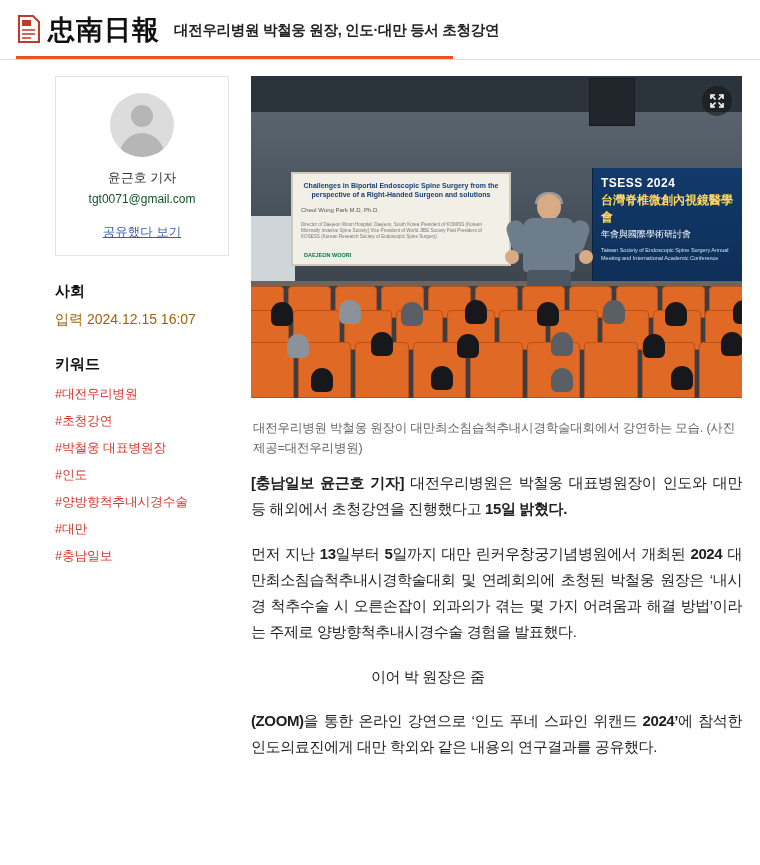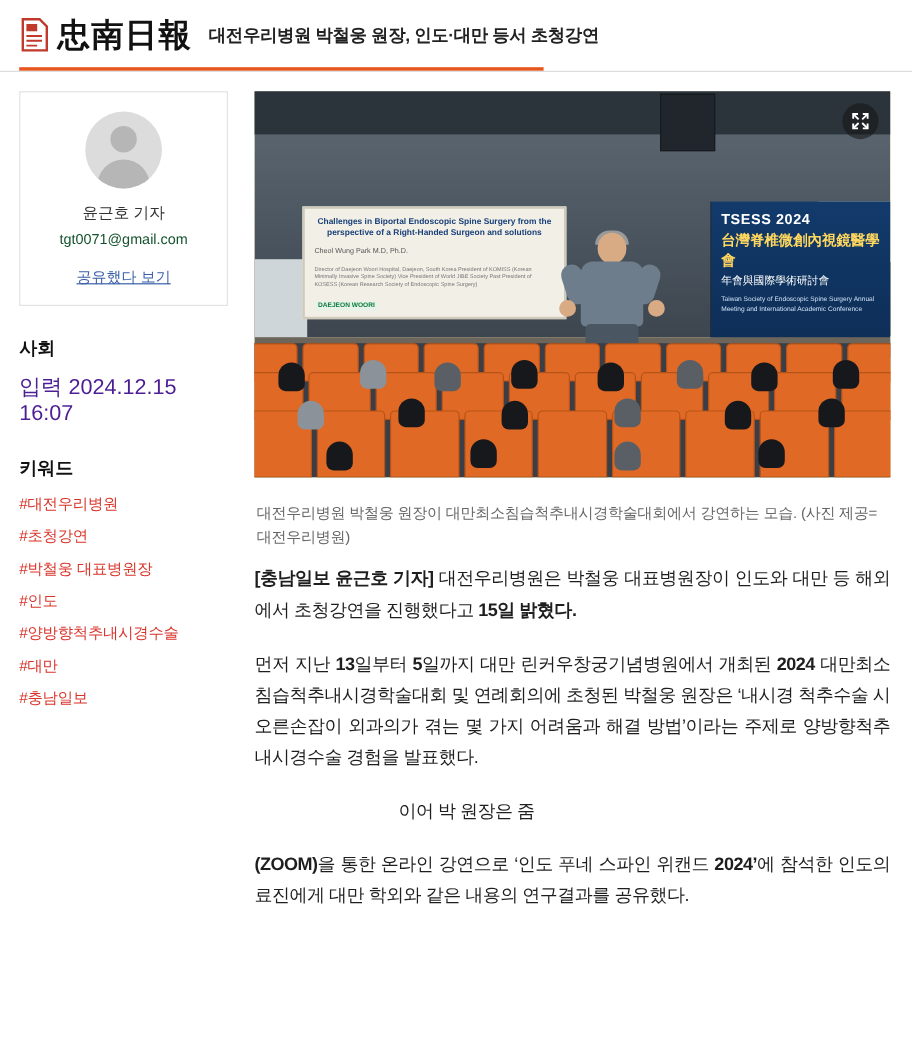--- a/index.html
+++ b/index.html
@@ -60,20 +60,21 @@
   .rule-grey {
     height: 1px;
     background: #dddddd;
     margin-top: 0px;
   }
 
   
   .page {
     display: flex;
     padding: 0;
+    margin-left: 39px;
   }
   .sidebar {
     width: 204px;
     flex: none;
     padding: 16px 14px 0 16px;
   }
   .content {
     flex: 1;
     padding: 16px 18px 0 8px;
   }
@@ -126,22 +127,22 @@
   }
 
   
   .section-name {
     font-size: 15px;
     font-weight: bold;
     color: #111;
     margin-bottom: 10px;
   }
   .meta-line {
-    font-size: 18px;
-    color: #4c1d95;
+    font-size: 14px;
+    color: #a16207;
     margin-bottom: 7px;
   }
   .meta-comment {
     font-size: 12.5px;
     color: #555;
     display: flex;
     align-items: center;
     gap: 5px;
     margin-bottom: 4px;
   }
@@ -176,21 +177,21 @@
     letter-spacing: -0.2px;
   }
 
   
   .figure { margin: 0 0 12px 0; }
   .photo {
     position: relative;
     width: 100%;
     height: 322px;
     overflow: hidden;
-    background: #fef9c3;
+    background: #f0abfc;
   }
   
   .ph-wall {
     position: absolute; left:0; top:0; right:0; height: 205px;
     background: linear-gradient(180deg,#5e6a74 0%, #4c5660 55%, #3d464f 100%);
   }
   .ph-ceiling {
     position: absolute; left:0; top:0; right:0; height: 36px;
     background: #2b333b;
   }

